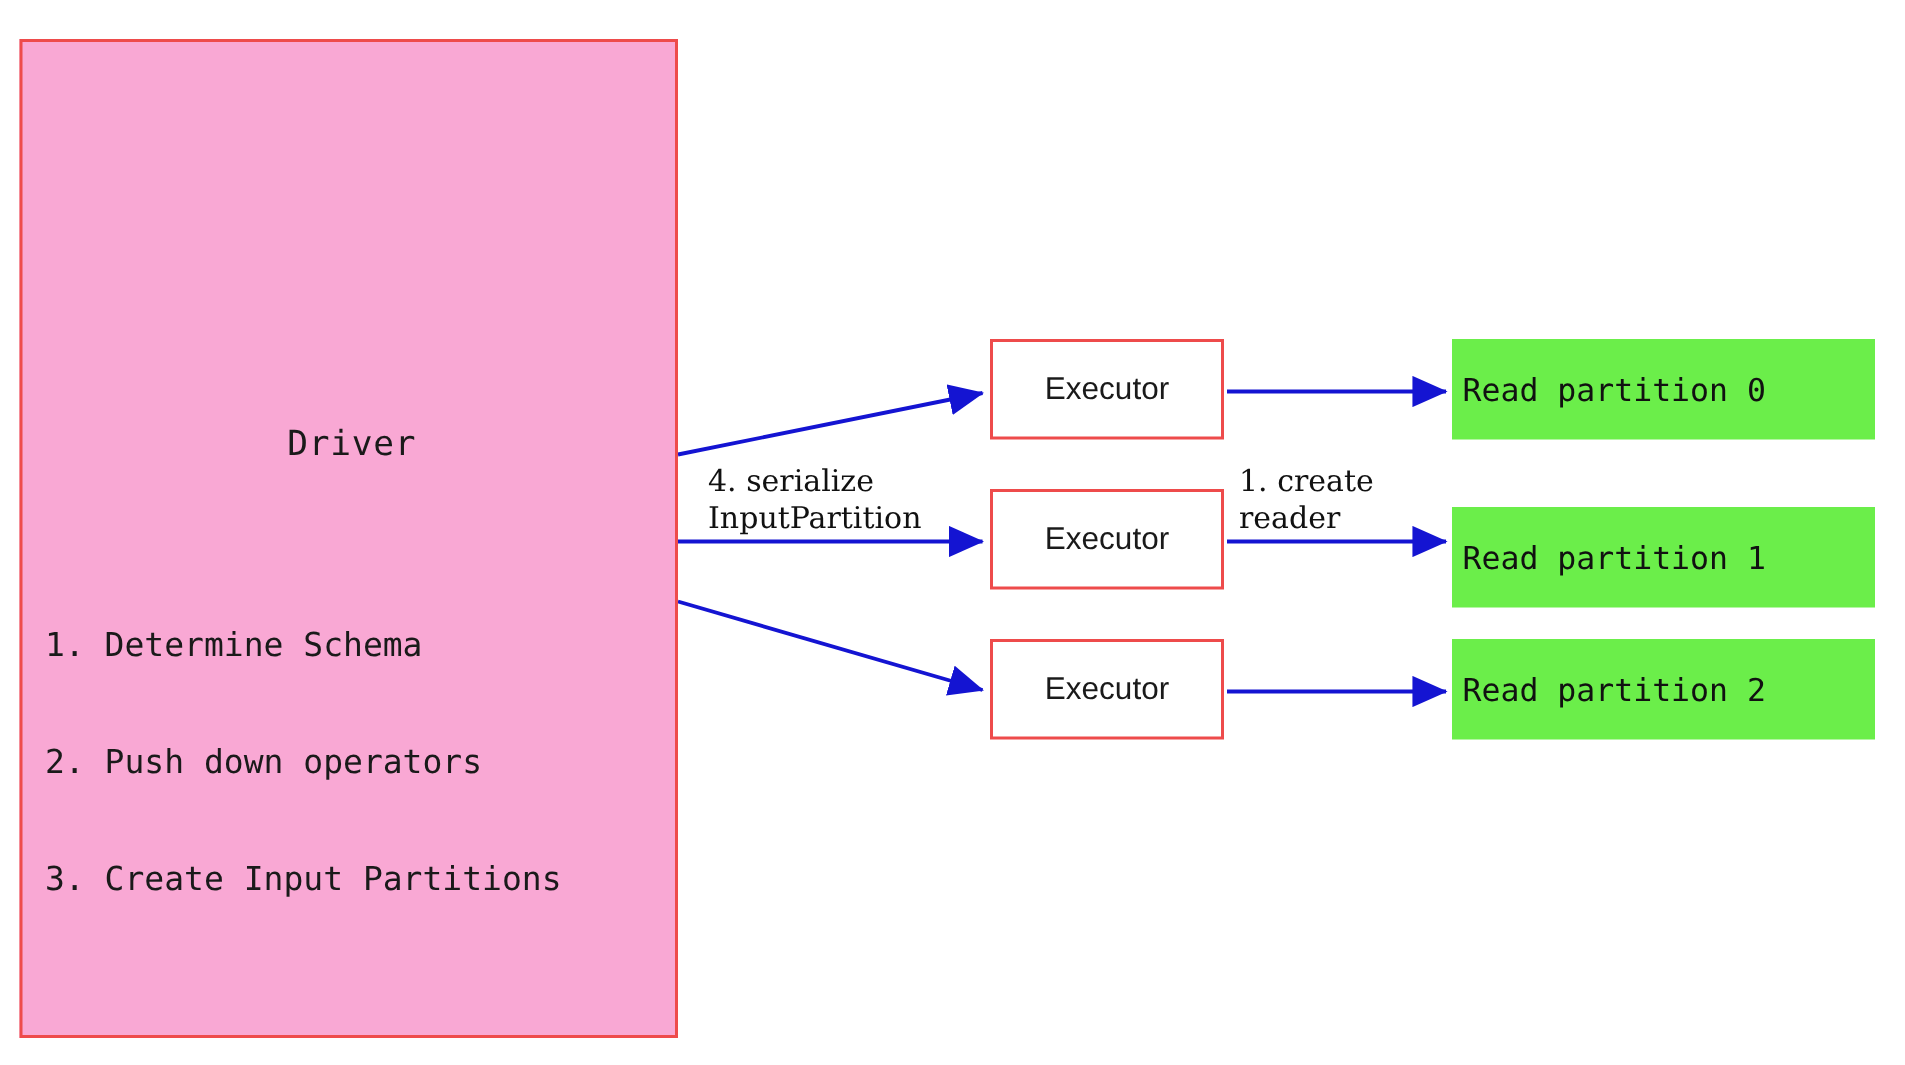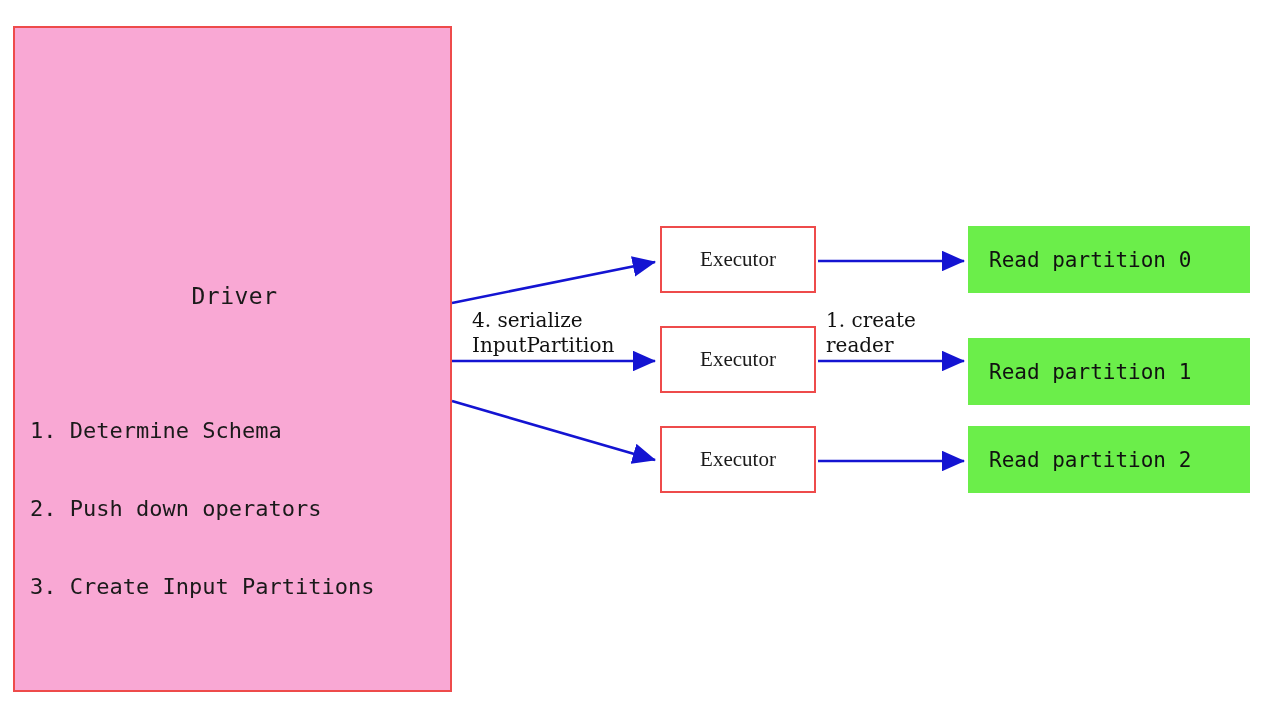--- a/index.html
+++ b/index.html
@@ -57,40 +57,40 @@
     width: 156px;
     height: 67px;
     border: 2px solid #ee4b4b;
     background: #ffffff;
     box-sizing: border-box;
     display: flex;
     align-items: center;
     justify-content: center;
   }
   .exec-box span {
-    font-family: Liberation Serif, serif;
+    font-family: Liberation Sans, sans-serif;
     font-size: 21px;
     color: #1a1a1a;
     white-space: pre;
   }
   .exec-1 { left: 660px; top: 226px; }
   .exec-2 { left: 660px; top: 326px; }
   .exec-3 { left: 660px; top: 426px; }
 
   
   .green-box {
     position: absolute;
     left: 968px;
     width: 282px;
     height: 67px;
     background: #6bee4a;
     box-sizing: border-box;
     display: flex;
     align-items: center;
-    padding-left: 21px;
+    padding-left: 7px;
   }
   .green-box span {
     font-family: "DejaVu Sans Mono", "Liberation Mono", monospace;
     font-size: 21px;
     color: #111111;
     white-space: pre;
   }
   .green-1 { top: 226px; }
   .green-2 { top: 308px; margin-top: 30px; }
   .green-3 { top: 426px; }

